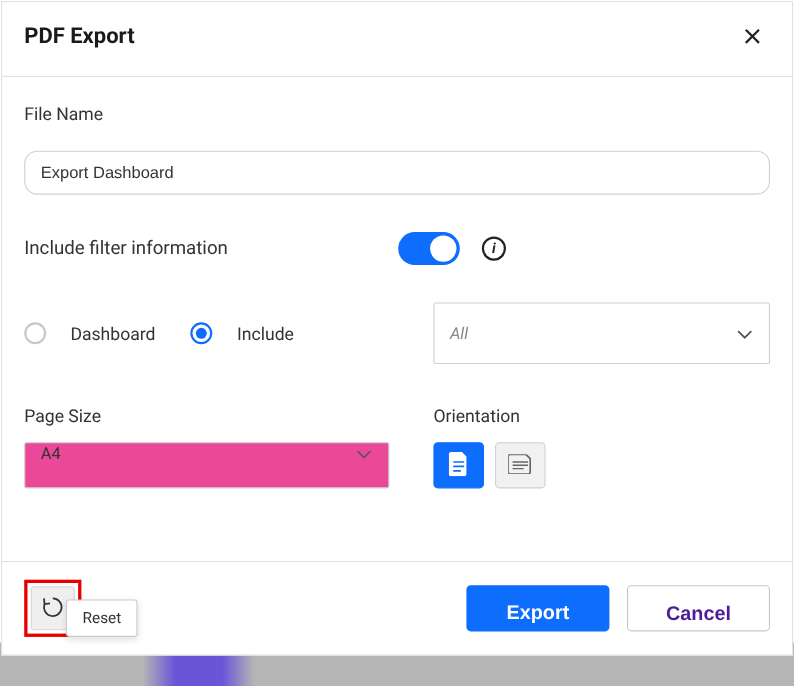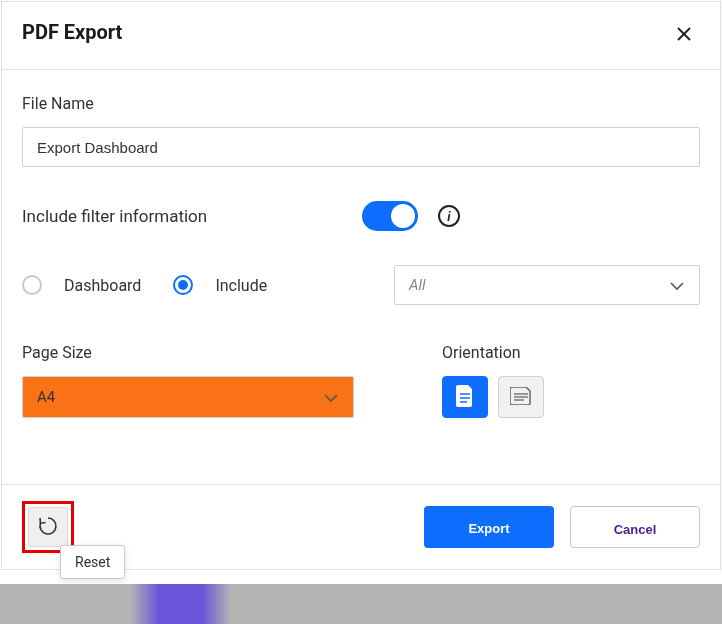--- a/index.html
+++ b/index.html
@@ -36,28 +36,28 @@
     cursor: pointer;
     color: #333;
     padding: 4px 8px;
   }
   .modal-body {
     padding: 24px 20px 10px 20px;
   }
   .field-label {
     font-size: 16px;
     color: #333;
-    margin-bottom: 14px;
+    margin-bottom: 24px;
     display: block;
   }
   .text-input {
     width: 100%;
     height: 40px;
     border: 1px solid #d0d0d0;
-    border-radius: 2px;
+    border-radius: 12px;
     padding: 0 14px;
     font-size: 15px;
     color: #333;
   }
   .row {
     display: flex;
     align-items: center;
     margin-top: 34px;
   }
   .include-label {
@@ -132,21 +132,21 @@
     height: 10px;
     border-radius: 50%;
     background: #0d6efd;
   }
   .radio-label {
     font-size: 16px;
     color: #333;
   }
   .select-all {
     flex: 1;
-    height: 40px;
+    height: 56px;
     border: 1px solid #d0d0d0;
     border-radius: 2px;
     display: flex;
     align-items: center;
     justify-content: space-between;
     padding: 0 14px;
     cursor: pointer;
     background: #fff;
   }
   .select-all-text {
@@ -156,32 +156,31 @@
   }
   .chevron {
     color: #555;
   }
   .bottom-row {
     display: flex;
     margin-top: 38px;
     gap: 40px;
   }
   .col-left { flex: 0 0 332px; }
-  .col-right { flex: 1; margin-left: 48px; }
+  .col-right { flex: 1; }
   .page-select {
     margin-top: 14px;
     height: 42px;
     border: 1px solid #d0d0d0;
     border-radius: 2px;
     display: flex;
-    align-items: center;
     justify-content: space-between;
     padding: 0 14px;
     cursor: pointer;
-    background: #f97316;
+    background: #ec4899;
   }
   .page-select-text {
     font-size: 15px;
     color: #333;
   }
   .orientation-btns {
     margin-top: 14px;
     display: flex;
     gap: 10px;
   }
@@ -231,21 +230,21 @@
   }
   .footer-actions {
     display: flex;
     gap: 16px;
   }
   .btn {
     height: 42px;
     min-width: 130px;
     padding: 15px 22px;
     border-radius: 4px;
-    font-size: 13px;
+    font-size: 18px;
     cursor: pointer;
     font-weight: 600;
   }
   .btn-primary {
     background: #0d6efd;
     color: #fff;
     border: none;
   }
   .btn-secondary {
     background: #fff;

